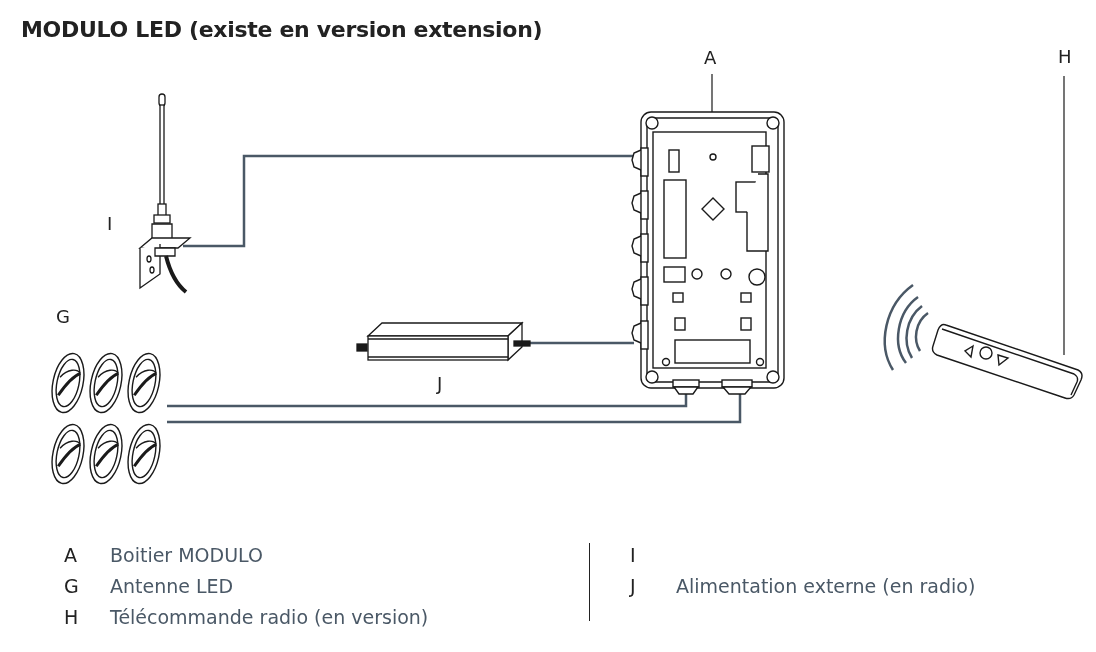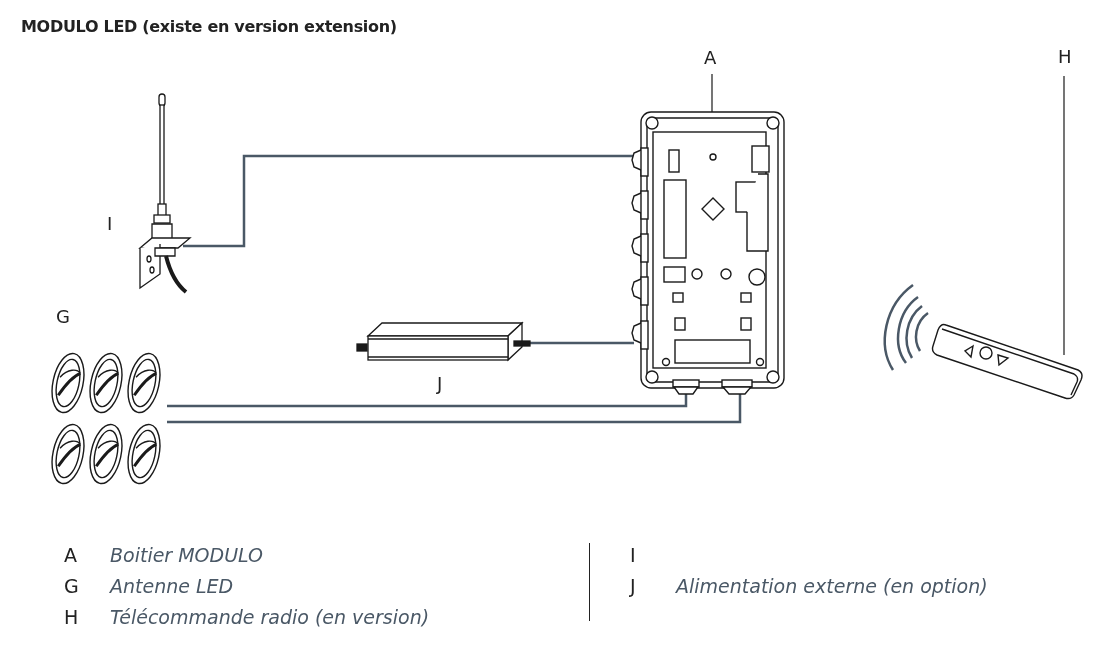--- a/index.html
+++ b/index.html
@@ -1,25 +1,25 @@
 <!DOCTYPE html>
 <html><head>
 <meta charset="utf-8">
 <style>
   html, body { margin:0; padding:0; background:#ffffff; }
   body { width:1096px; height:652px; position:relative; overflow:hidden;
          font-family:"Liberation Sans", sans-serif; }
-  .title { position:absolute; left:21px; top:17px; font-size:16px; font-weight:bold;
+  .title { position:absolute; left:21px; top:17px; font-size:22px; font-weight:bold;
            color:#222222; font-family:"DejaVu Sans", sans-serif; letter-spacing:-0.3px; }
   svg.diagram { position:absolute; left:0; top:0; }
   .lbl { font-family:"DejaVu Sans", sans-serif; font-size:18px; fill:#222; }
   .legend { position:absolute; font-family:"DejaVu Sans", sans-serif; font-size:19px; }
   .legend .row { height:31px; display:flex; align-items:center; }
   .legend .key { width:46px; color:#222; display:inline-block; }
-  .legend .txt { color:#4a5866;font-style:italic; }
+  .legend .txt { color:#4a5866; }
   .legend-left { left:64px; top:539px; }
   .legend-right { left:630px; top:539px; }
   .divider { position:absolute; left:589px; top:543px; width:1px; height:78px; background:#222; }
 </style>
 </head>
 <body>
 
 <div class="title">MODULO LED (existe en version extension)</div>
 
 <svg class="diagram" width="1096" height="530" viewBox="0 0 1096 530">
@@ -183,15 +183,15 @@
 </div>
 
 <div class="divider"></div>
 
 <div class="legend legend-right">
   <div class="row">
     <span class="key">I</span>
   </div>
   <div class="row">
     <span class="key">J</span>
-    <span class="txt">Alimentation externe (en option)</span>
+    <span class="txt">Alimentation externe (en radio)</span>
   </div>
 </div>
 
 </body></html>

